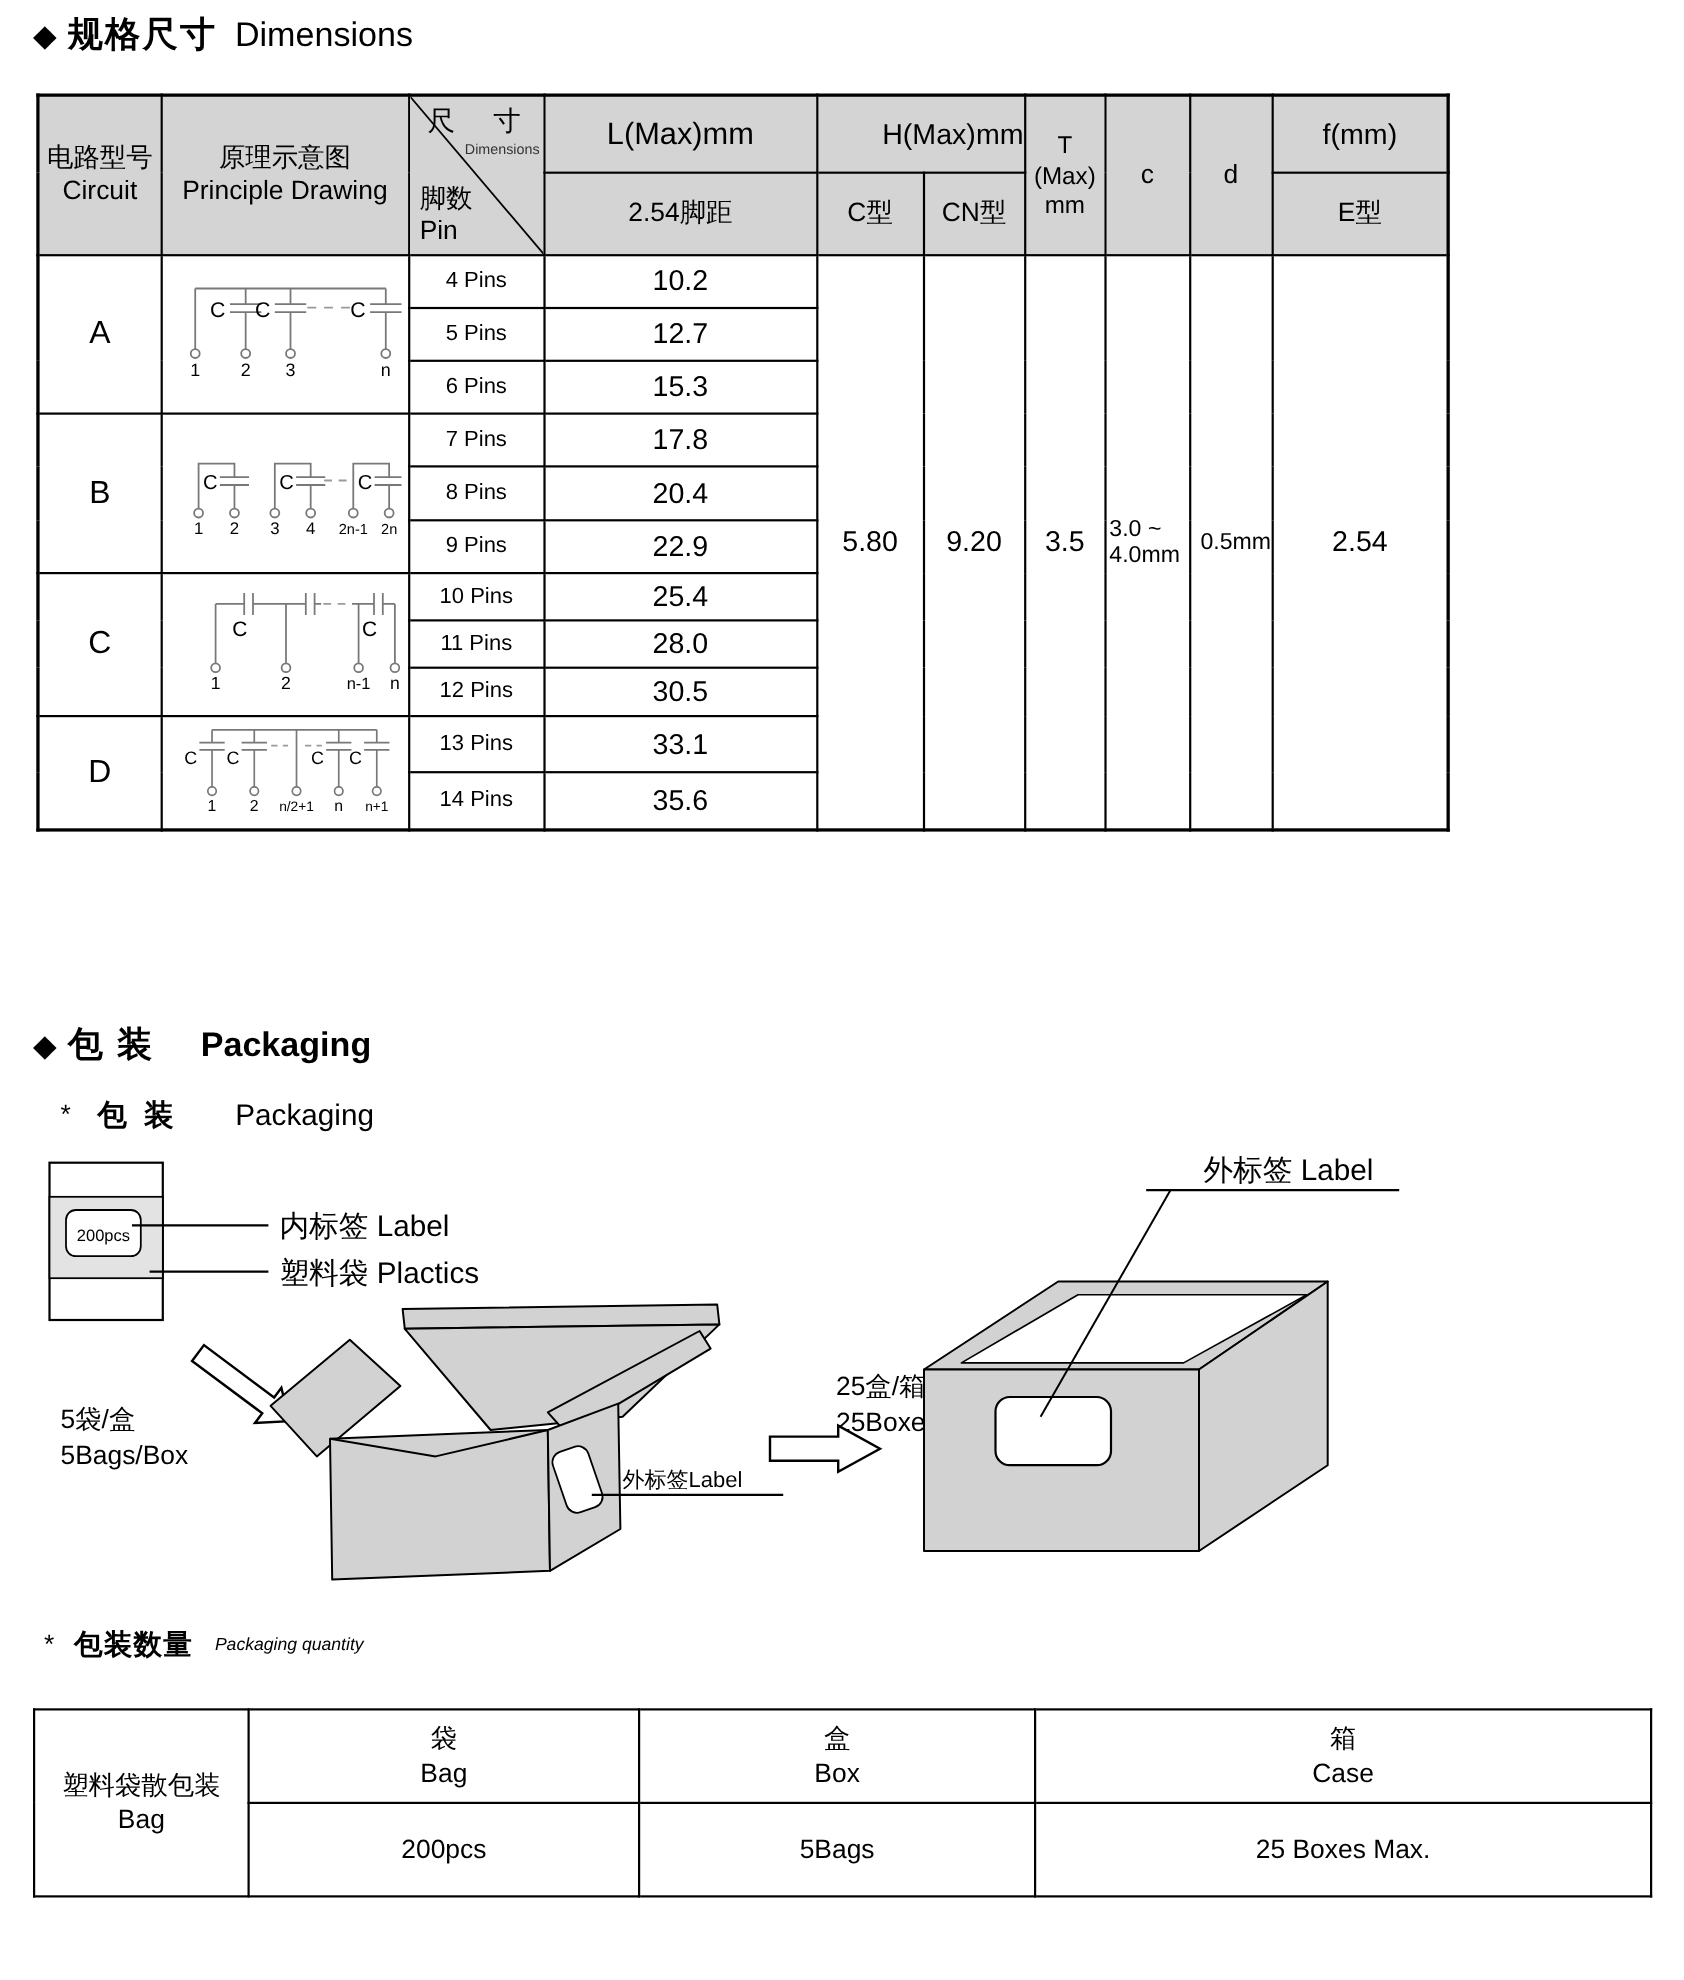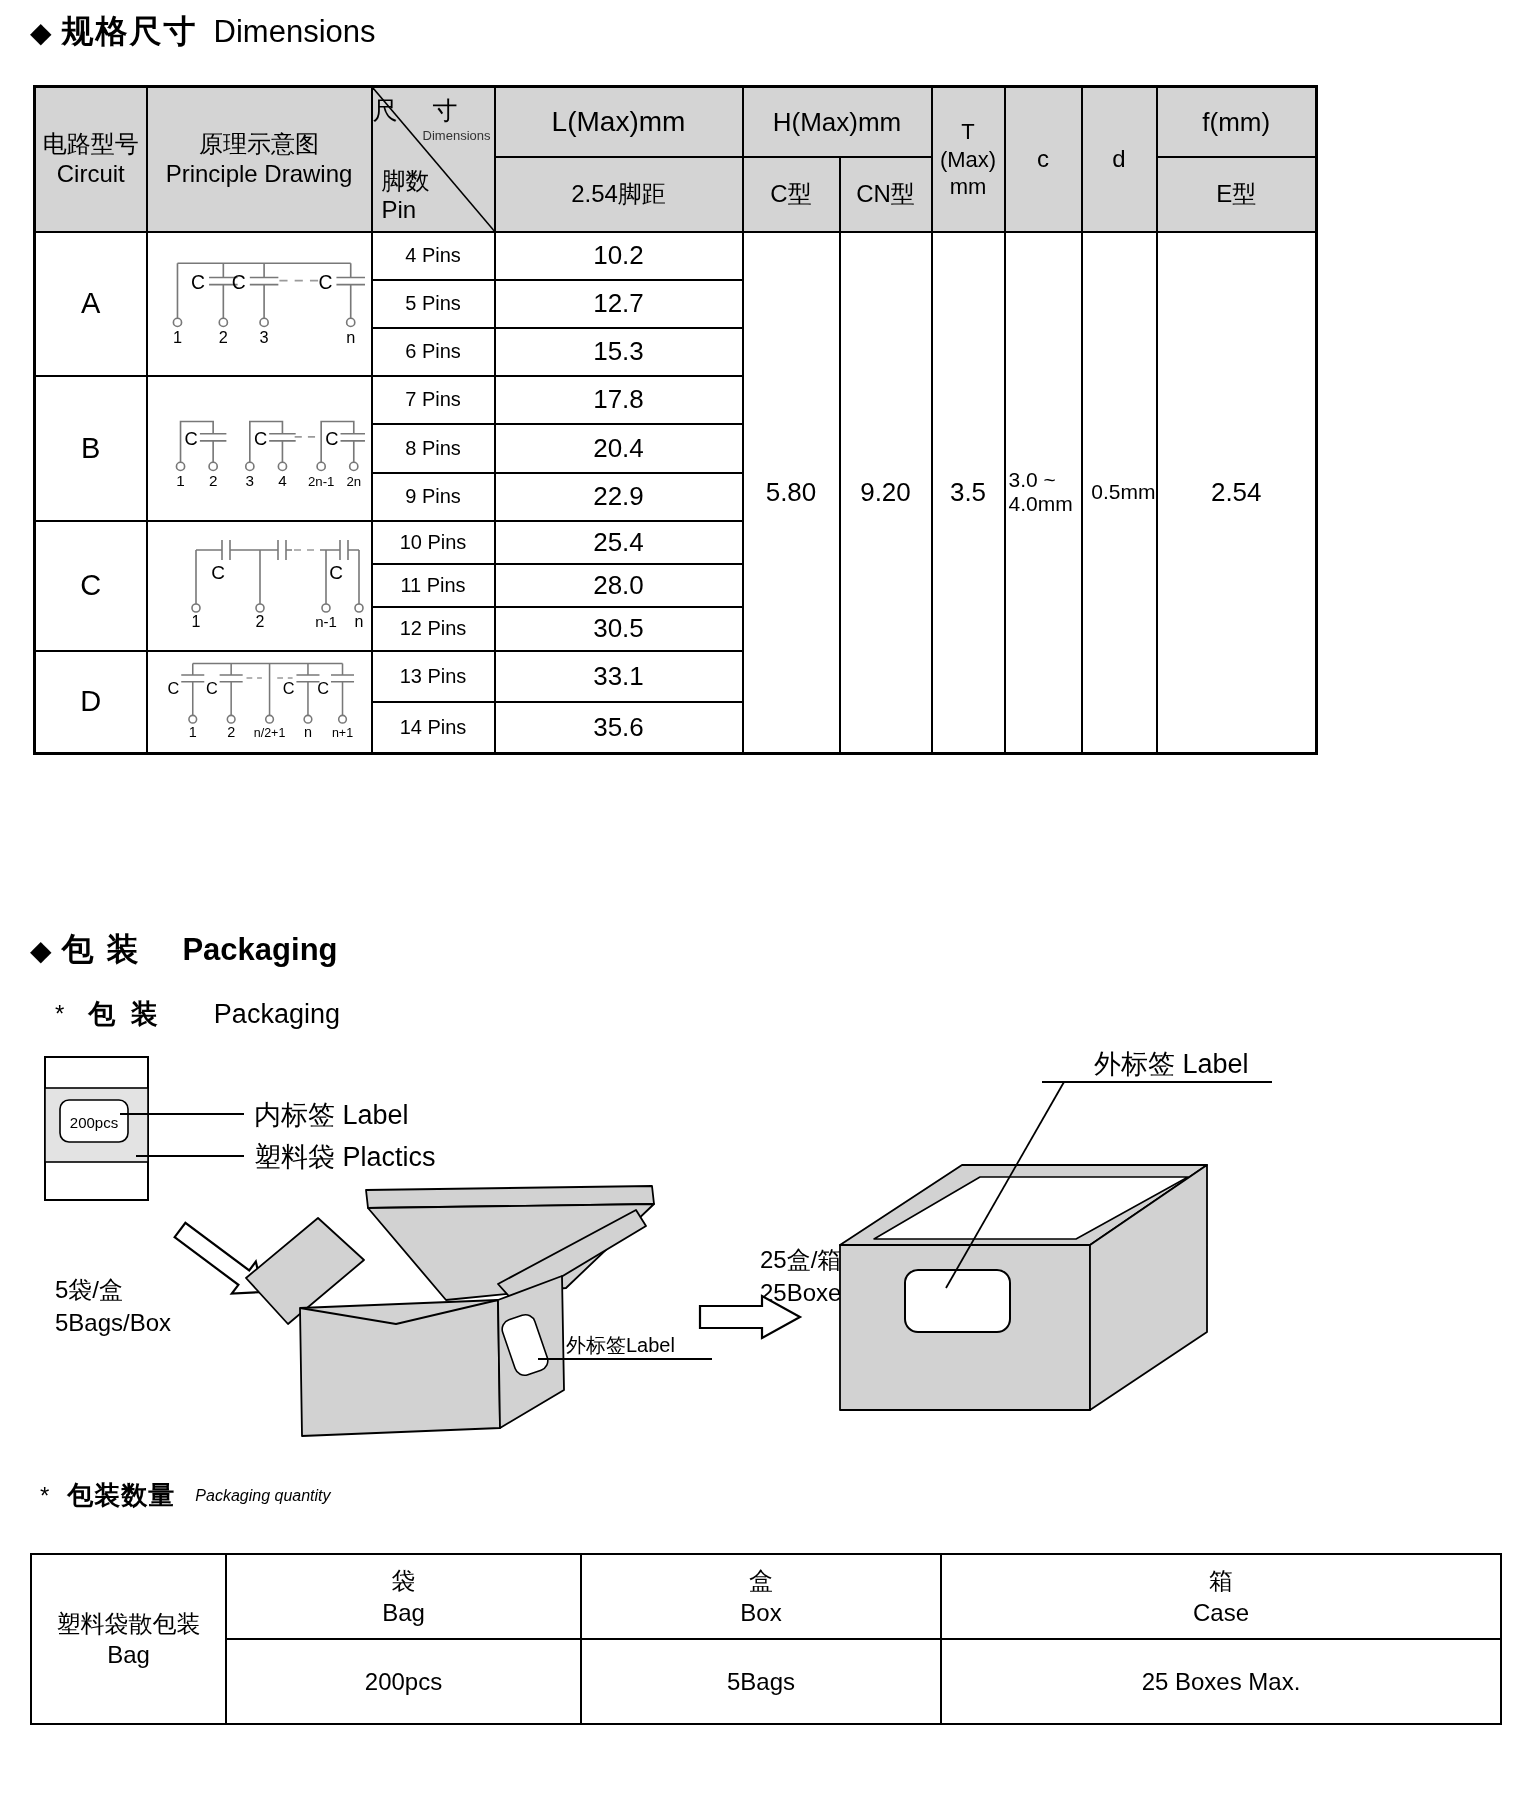--- a/index.html
+++ b/index.html
@@ -17,21 +17,21 @@
   .sub-title .zh{font-size:27px;font-weight:600;letter-spacing:4px;}
   .sub-title .en{font-size:27px;margin-left:52px;}
   
   table.dim{position:absolute;left:33px;top:85px;border-collapse:collapse;table-layout:fixed;
             border:3px solid #000;}
   table.dim td{border:2px solid #000;text-align:center;vertical-align:middle;padding:0;overflow:hidden;}
   td.hd{background:#d4d4d4;font-size:24px;line-height:1.25;}
   .pre{white-space:pre-line;}
   td.diagcell{position:relative;background:#d4d4d4;}
   .diag-svg{position:absolute;left:0;top:0;}
-  .diag-sz{position:absolute;top:7px;right:22px;font-size:25px;letter-spacing:14px;font-weight:500;}
+  .diag-sz{position:absolute;top:7px;right:6px;font-size:25px;letter-spacing:14px;font-weight:500;}
   .diag-szen{position:absolute;top:40px;right:3px;font-size:13px;color:#333;}
   .diag-pin{position:absolute;left:9px;bottom:6px;text-align:left;font-size:24px;line-height:1.2;}
   td.circ{font-size:29px;background:#fff;}
   td.draw{background:#fff;}
   td.pin{font-size:20px;background:#fff;}
   td.len{font-size:26px;background:#fff;}
   td.val{font-size:26px;background:#fff;}
   td.val.small{font-size:21px;text-align:right;}
   td.val.leftal{text-align:left;padding-left:3px;}
   
@@ -75,21 +75,21 @@
 Principle Drawing</td>
       <td rowspan="2" class="hd diagcell">
         <svg class="diag-svg" width="123" height="145" viewBox="0 0 123 145">
           <line x1="0" y1="0" x2="123" y2="145" stroke="#000" stroke-width="1.6"></line>
         </svg>
         <span class="diag-sz">尺 寸</span>
         <span class="diag-szen">Dimensions</span>
         <span class="diag-pin"><span>脚数</span><br><span>Pin</span></span>
       </td>
       <td class="hd" style="font-size:28px;">L(Max)mm</td>
-      <td colspan="2" class="hd" style="font-size:26px;">H(Max)mm</td>
+      <td colspan="2" class="hd" style="font-size:26px;text-align:right;">H(Max)mm</td>
       <td rowspan="2" class="hd pre" style="font-size:22px;">T
 (Max)
 mm</td>
       <td rowspan="2" class="hd">c</td>
       <td rowspan="2" class="hd">d</td>
       <td class="hd" style="font-size:26px;">f(mm)</td>
     </tr>
     <tr style="height:75px;">
       <td class="hd">2.54脚距</td>
       <td class="hd">C型</td>

